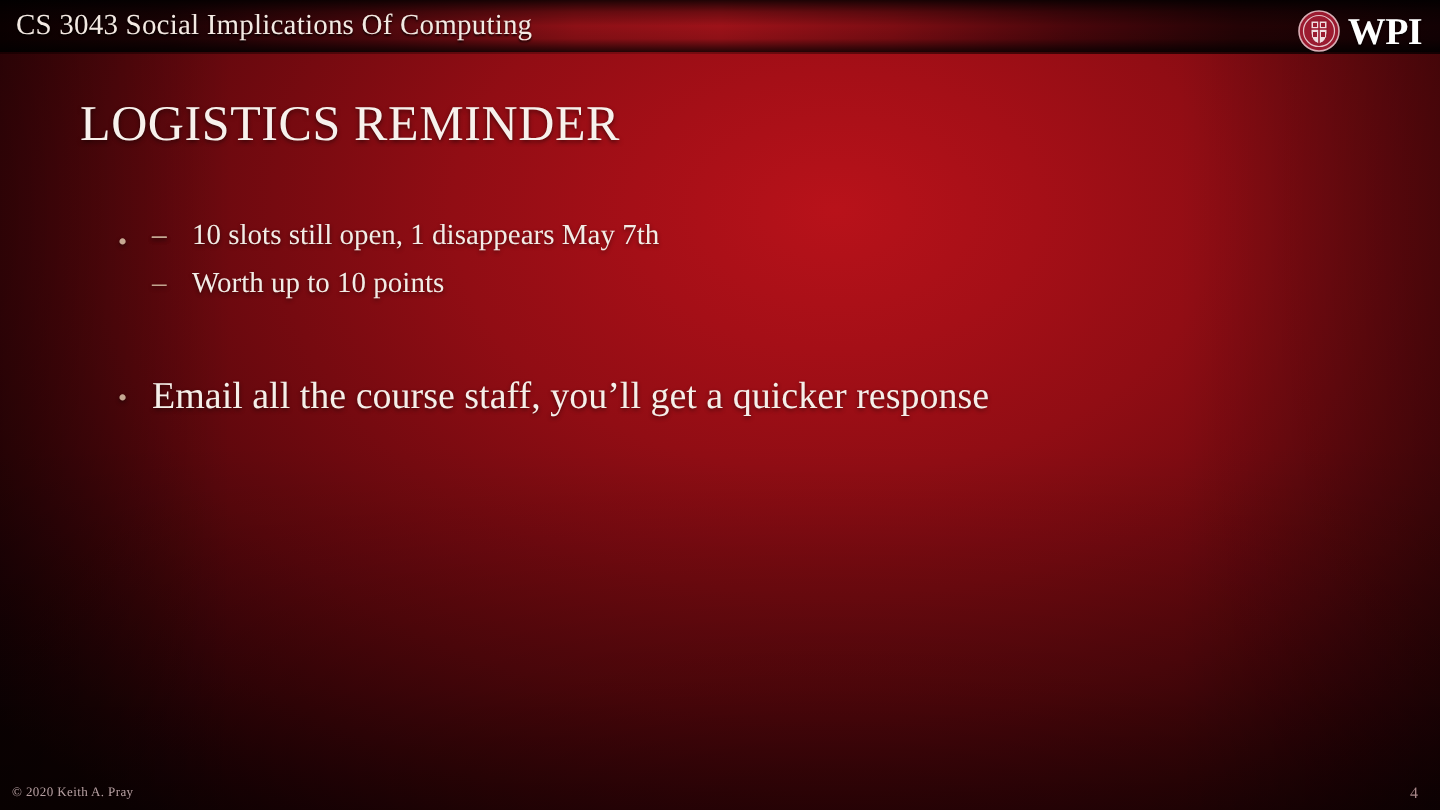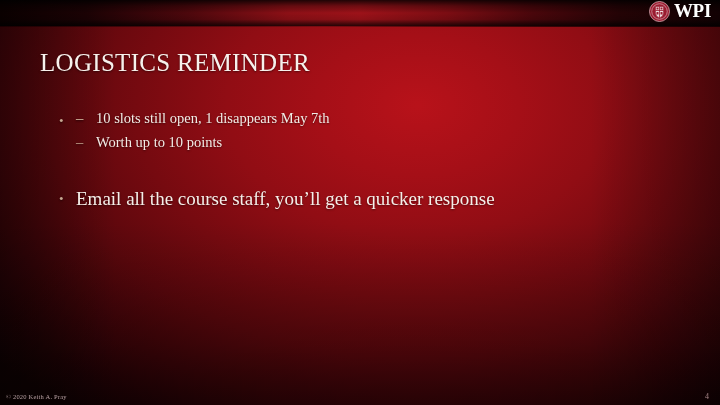--- a/index.html
+++ b/index.html
@@ -80,21 +80,21 @@
     text-shadow: 0 1px 1px rgba(0,0,0,0.75);
     white-space: nowrap;
   }
 
   #wpi-logo {
     position: absolute;
     right: 9px;
     top: 1px;
     height: 25px;
     display: flex;
-    align-items: flex-start;
+    align-items: flex-end;
     gap: 4px;
   }
   #wpi-logo .seal {
     width: 21px;
     height: 21px;
     position: relative;
     flex: 0 0 auto;
   }
   #wpi-logo .wpi-word {
     font-family: "Liberation Serif", "DejaVu Serif", serif;
@@ -197,20 +197,21 @@
 <body>
 
 <div id="slide">
 
   <div class="vignette"></div>
 
   <div id="header">
     <div class="hdr-hairline"></div>
   </div>
 
+  <div id="course-title">CS 3043 Social Implications Of Computing</div>
 
   <div id="wpi-logo">
     <span class="seal">
       <svg width="21" height="21" viewBox="0 0 42 42" aria-hidden="true">
         <circle cx="21" cy="21" r="20" fill="#9b1b30" stroke="#d9aeb5" stroke-width="1.6"></circle>
         <circle cx="21" cy="21" r="15.5" fill="none" stroke="#e3c3c8" stroke-width="1.2"></circle>
         <path d="M13 11 H29 V23 Q29 31 21 34 Q13 31 13 23 Z" fill="#f0dcdf" stroke="#8d1527" stroke-width="1"></path>
         <path d="M21 11 V34" stroke="#9b1b30" stroke-width="1.6"></path>
         <path d="M13 19 H29" stroke="#9b1b30" stroke-width="1.6"></path>
         <rect x="15" y="13" width="4" height="4" fill="#9b1b30"></rect>

